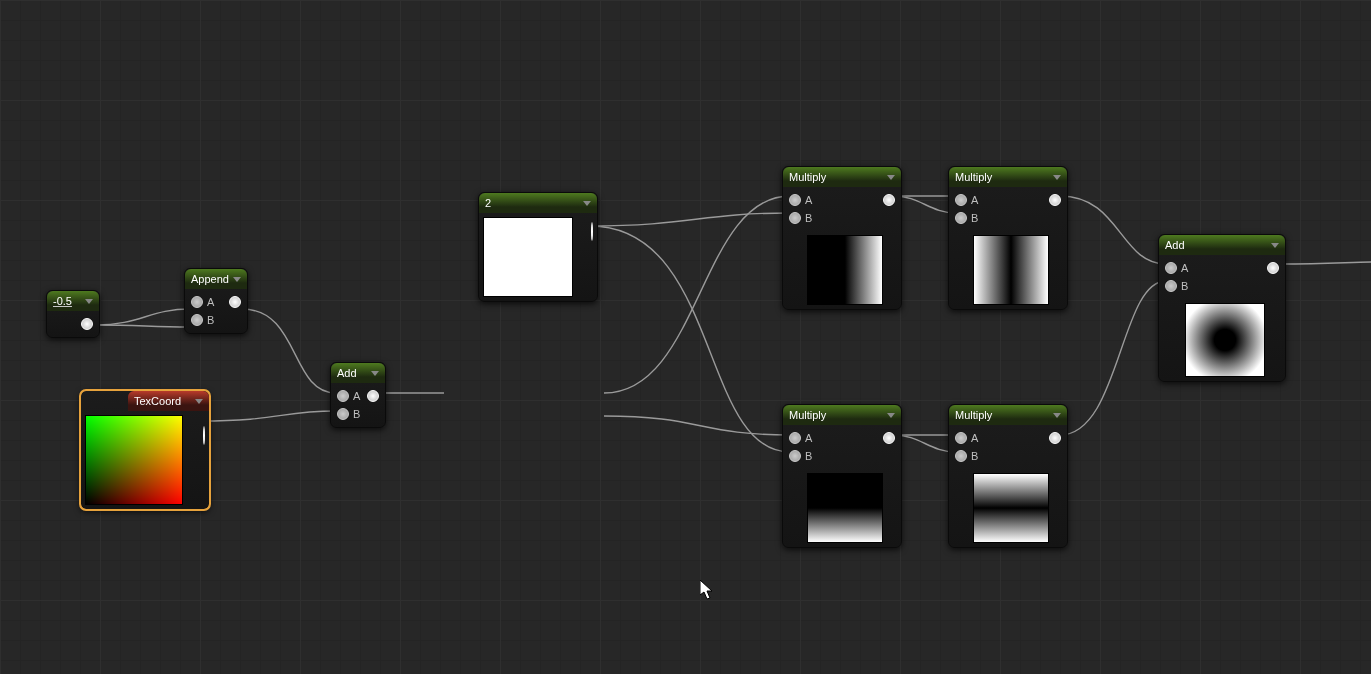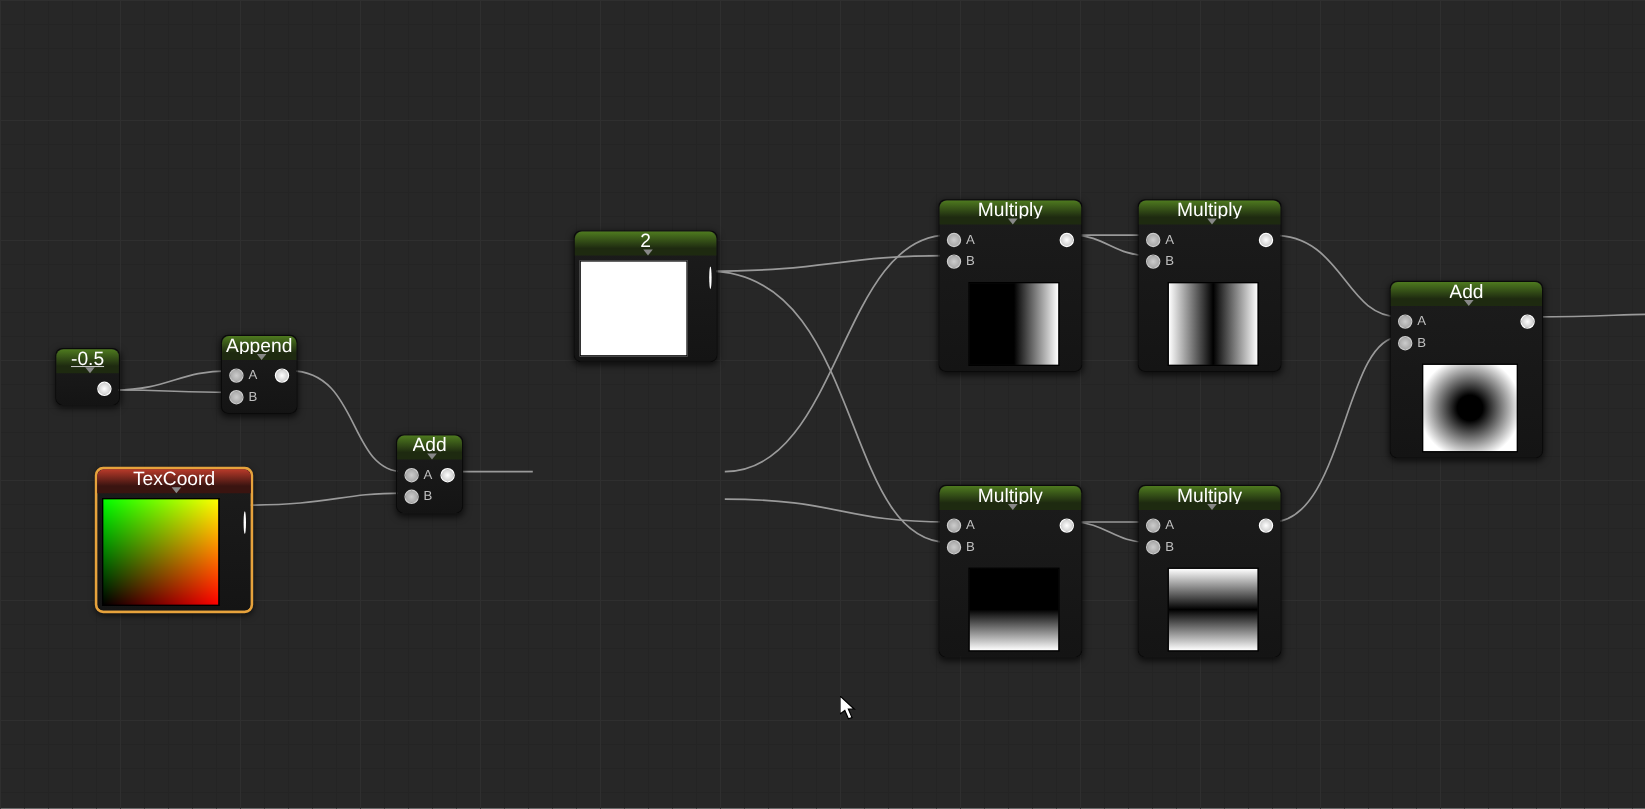--- a/index.html
+++ b/index.html
@@ -31,39 +31,38 @@
     border-radius: 6px;
     box-shadow: 0 2px 6px rgba(0,0,0,0.7);
     min-width: 40px;
   }
   .node .header {
     height: 20px;
     border-radius: 6px 6px 0 0;
     display: flex;
     align-items: center;
     padding: 0 6px;
-    font-size: 16px;
+    font-size: 11px;
     white-space: nowrap;
     color: #fff;
     position: relative;
-    flex-direction: column;
   }
   .node .header .title {
     flex: 1;
     overflow: hidden;
   }
   .node .header .chev {
     width: 0; height: 0;
     border-left: 4px solid transparent;
     border-right: 4px solid transparent;
     border-top: 5px solid #888;
     margin-left: 4px;
   }
   .hdr-green { background: linear-gradient(#4e7a1f, #1e2a10 70%); }
-  .hdr-red   { background: linear-gradient(#b83a2a, #3a1410 70%); }
+  .hdr-red   { background: linear-gradient(#b83a2a, #3a1410 70%); margin-left: 47px; }
   .hdr-blue  { background: linear-gradient(#3a5578, #1a2230 70%); }
 
   .node.selected { outline: 2px solid #e6a23c; outline-offset: -1px; border-color: #e6a23c; }
 
   .body {
     padding: 4px 6px;
   }
 
   .pinrow {
     display: flex;
@@ -161,21 +160,21 @@
       <span class="title">-0.5</span>
       <span class="chev"></span>
     </div>
     <div class="body">
       <div class="pinrow" style="justify-content:flex-end;">
         <span class="pin out"></span>
       </div>
     </div>
   </div>
 
-  <div class="node" style="left:184px; top:279px; width:62px;text-align:center;">
+  <div class="node" style="left:184px; top:268px; width:62px;text-align:center;">
     <div class="header hdr-green">
       <span class="title">Append</span>
       <span class="chev"></span>
     </div>
     <div class="body">
       <div class="row-between">
         <span style="display:flex;align-items:center;">
           <span class="pin in conn"></span>
           <span class="pinlabel">A</span>
         </span>

